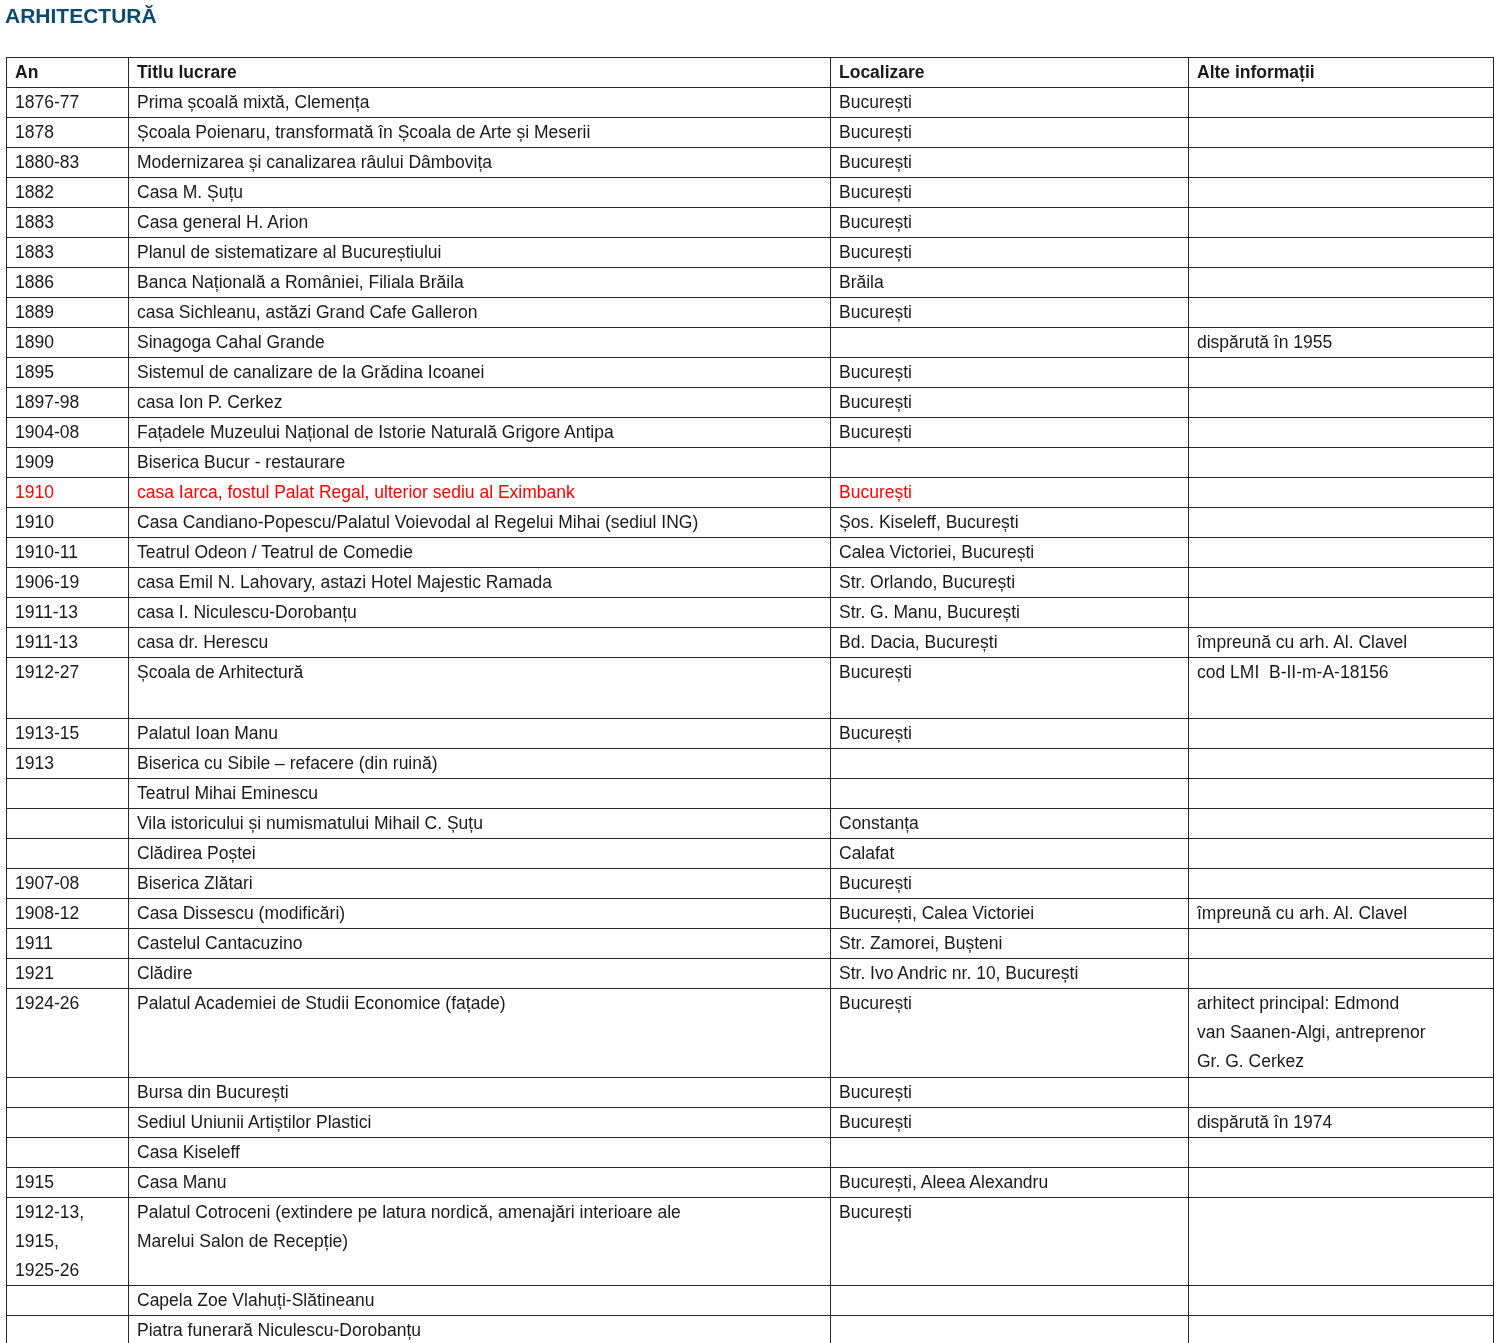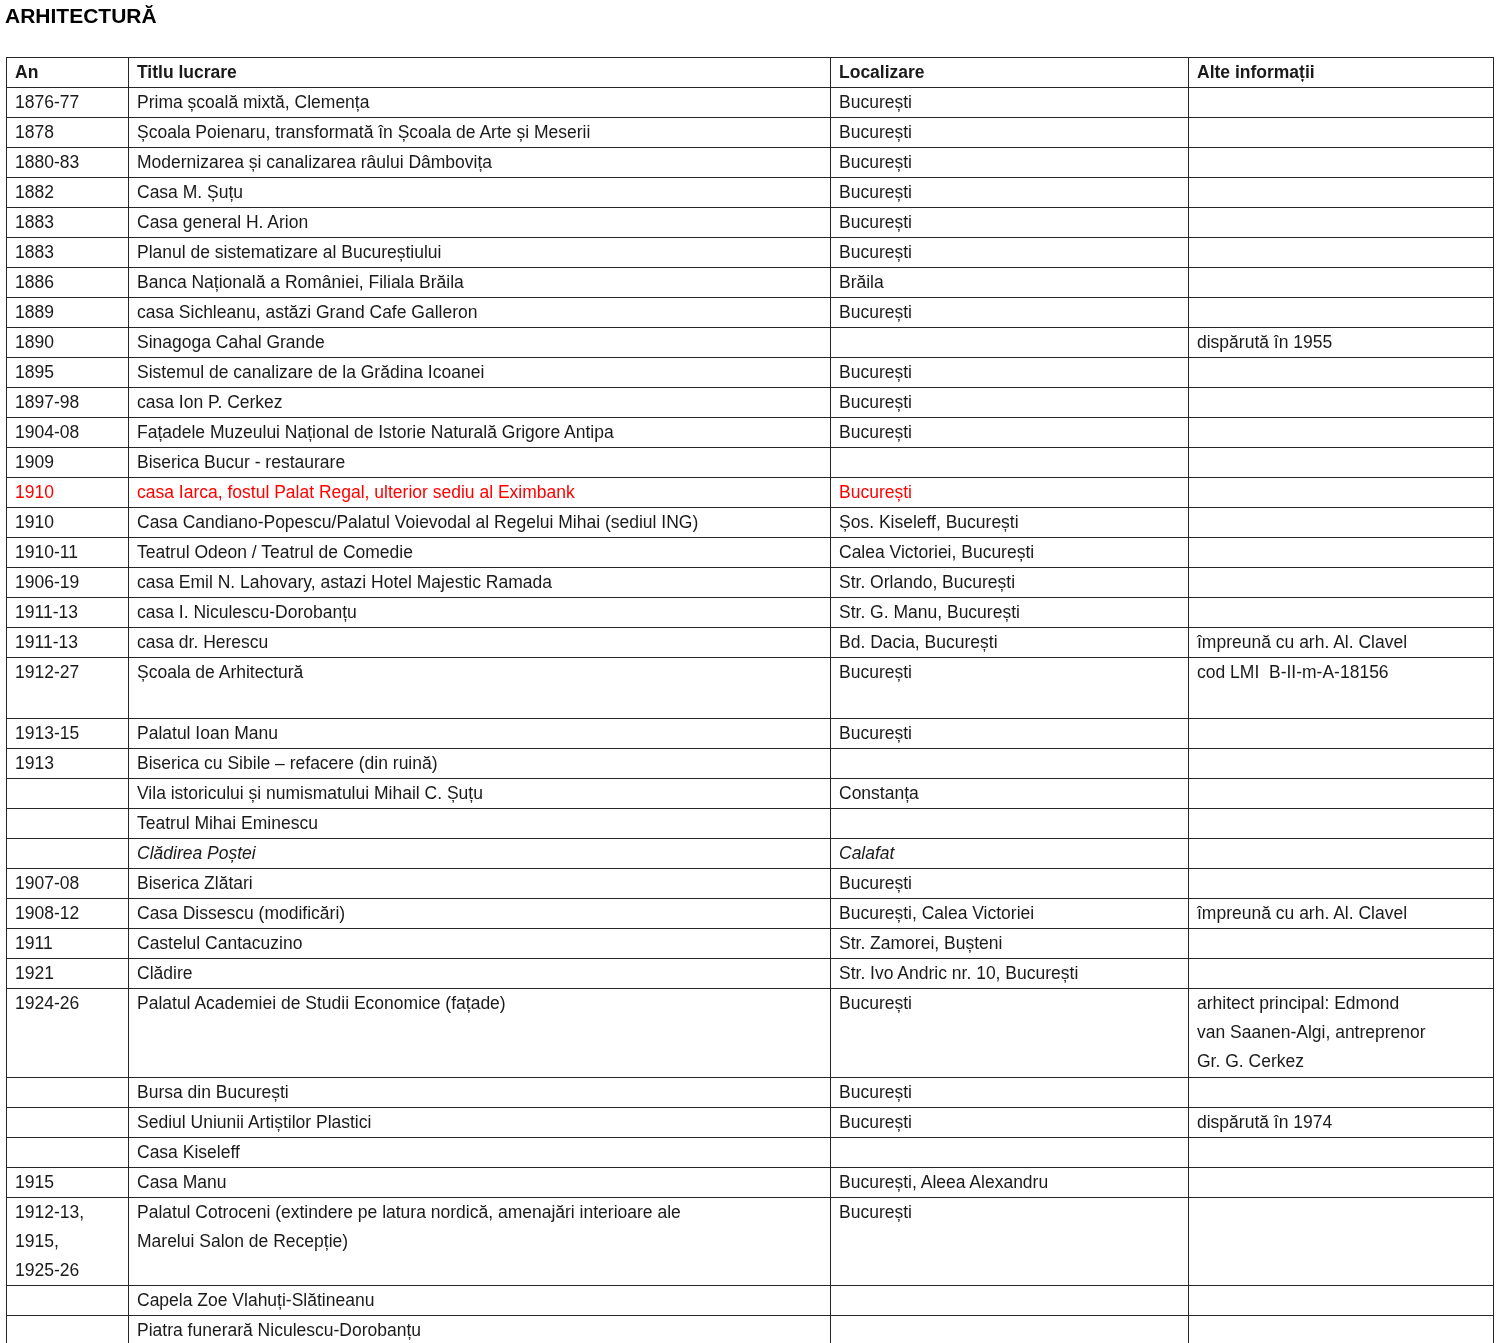--- a/index.html
+++ b/index.html
@@ -17,21 +17,21 @@
     width: 1500px;
     height: 1343px;
   }
   .doc-title {
     position: absolute;
     left: 5px;
     top: 4px;
     margin: 0;
     font-size: 21px;
     font-weight: 700;
-    color: #000000;
+    color: #0c4a6e;
   }
   table.works {
     position: absolute;
     left: 6px;
     top: 57px;
     width: 1487px;
     border-collapse: collapse;
     table-layout: fixed;
   }
   table.works th,
@@ -210,31 +210,31 @@
           <td></td>
         </tr>
         <tr style="height: 30px;">
           <td>1913</td>
           <td>Biserica cu Sibile – refacere (din ruină)</td>
           <td></td>
           <td></td>
         </tr>
         <tr style="height: 30px;">
           <td></td>
+          <td class="magenta-text">Teatrul Mihai Eminescu</td>
+          <td></td>
+          <td></td>
+        </tr>
+        <tr style="height: 30px;">
+          <td></td>
           <td class="magenta-text">Vila istoricului și numismatului Mihail C. Șuțu</td>
           <td>Constanța</td>
           <td></td>
         </tr>
         <tr style="height: 30px;">
-          <td></td>
-          <td class="magenta-text">Teatrul Mihai Eminescu</td>
-          <td></td>
-          <td></td>
-        </tr>
-        <tr style="height: 30px; font-style: italic;">
           <td></td>
           <td class="magenta-text">Clădirea Poștei</td>
           <td>Calafat</td>
           <td></td>
         </tr>
         <tr style="height: 30px;">
           <td>1907-08</td>
           <td>Biserica Zlătari</td>
           <td>București</td>
           <td></td>

